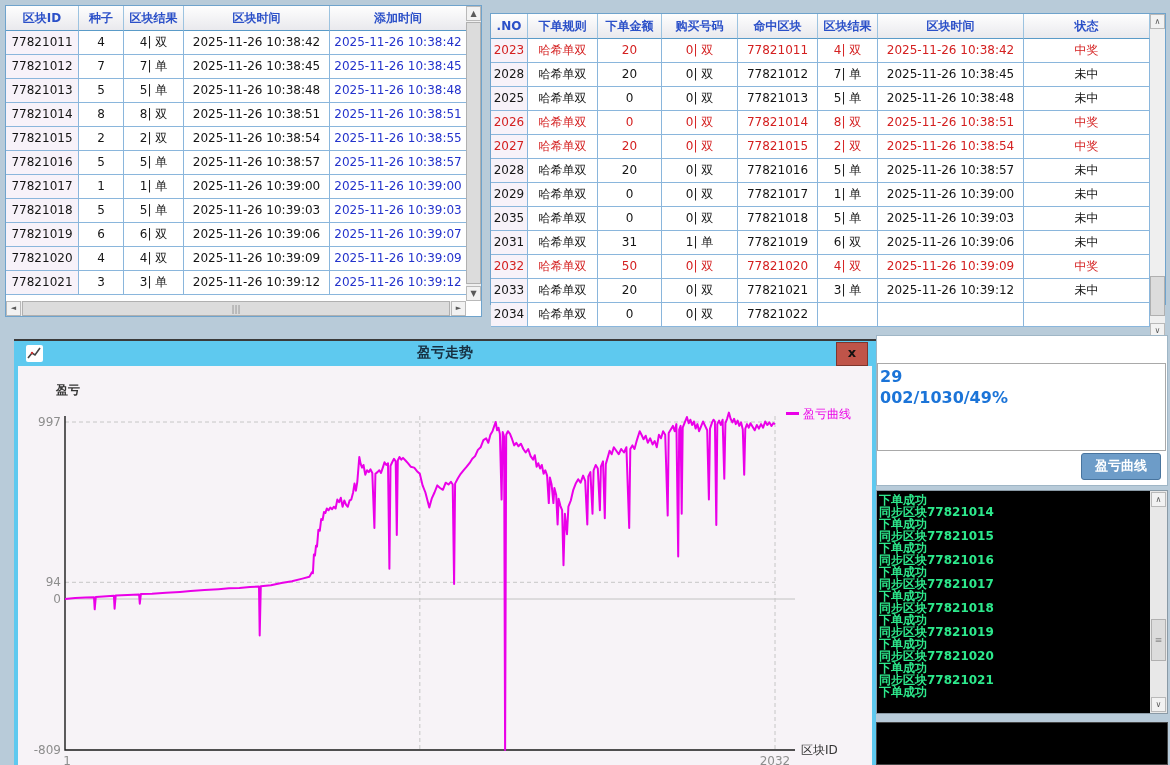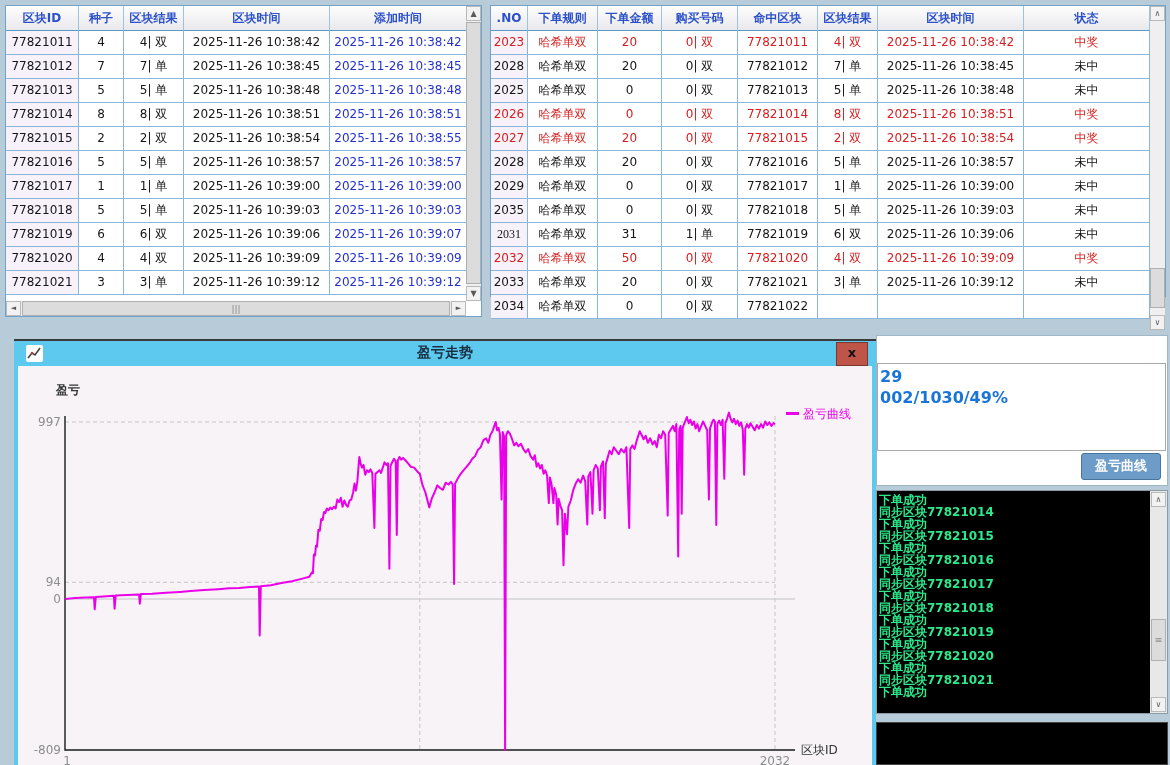--- a/index.html
+++ b/index.html
@@ -2,21 +2,21 @@
 <html><head>
 <meta charset="utf-8">
 <style>
   html,body{margin:0;padding:0;}
   body{width:1170px;height:765px;overflow:hidden;font-family:"DejaVu Sans","Liberation Sans",sans-serif;}
   .app{position:absolute;left:0;top:0;width:1170px;height:765px;background:#b8cbd9;}
 
   
   .panel{position:absolute;background:#fff;border:1px solid #6fa3cc;box-sizing:border-box;}
   #left-panel{left:5px;top:5px;width:477px;height:312px;}
-  #right-panel{left:490px;top:5px;width:676px;height:292px;}
+  #right-panel{left:490px;top:13px;width:676px;height:292px;}
   .tbl{position:absolute;left:0;top:0;}
   .hrow,.trow{display:flex;}
   .hcell{box-sizing:border-box;height:25px;line-height:24px;text-align:center;
          font-size:12px;font-weight:bold;color:#2b50c8;
          background:linear-gradient(#fefefe,#e9e9ed);
          border-right:1px solid #9cc3e0;border-bottom:1px solid #5a9bc8;}
   .tcell{box-sizing:border-box;height:24px;line-height:23px;text-align:center;
          font-size:12px;color:#151515;background:#fff;
          border-right:1px solid #8ab6dc;border-bottom:1px solid #8ab6dc;}
   .tint .tcell:first-child{background:#f7f2f9;}
@@ -261,21 +261,21 @@
           <div class="tcell" style="width: 37px;">2035</div>
           <div class="tcell" style="width: 70px;">哈希单双</div>
           <div class="tcell" style="width: 64px;">0</div>
           <div class="tcell" style="width: 76px;">0| 双</div>
           <div class="tcell" style="width: 80px;">77821018</div>
           <div class="tcell" style="width: 60px;">5| 单</div>
           <div class="tcell" style="width: 146px;">2025-11-26 10:39:03</div>
           <div class="tcell" style="width: 126px;">未中</div>
         </div>
         <div class="trow">
-          <div class="tcell" style="width: 37px; font-family: Liberation Serif, serif;">2031</div>
+          <div class="tcell" style="width: 37px;">2031</div>
           <div class="tcell" style="width: 70px;">哈希单双</div>
           <div class="tcell" style="width: 64px;">31</div>
           <div class="tcell" style="width: 76px;">1| 单</div>
           <div class="tcell" style="width: 80px;">77821019</div>
           <div class="tcell" style="width: 60px;">6| 双</div>
           <div class="tcell" style="width: 146px;">2025-11-26 10:39:06</div>
           <div class="tcell" style="width: 126px;">未中</div>
         </div>
         <div class="trow win">
           <div class="tcell" style="width: 37px;">2032</div>

